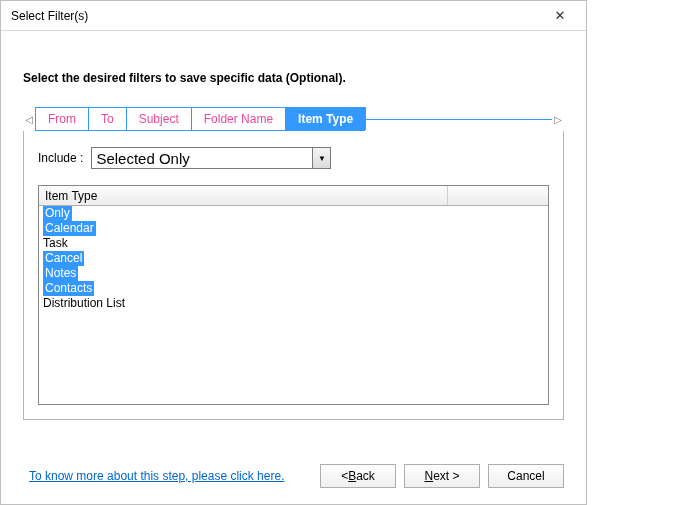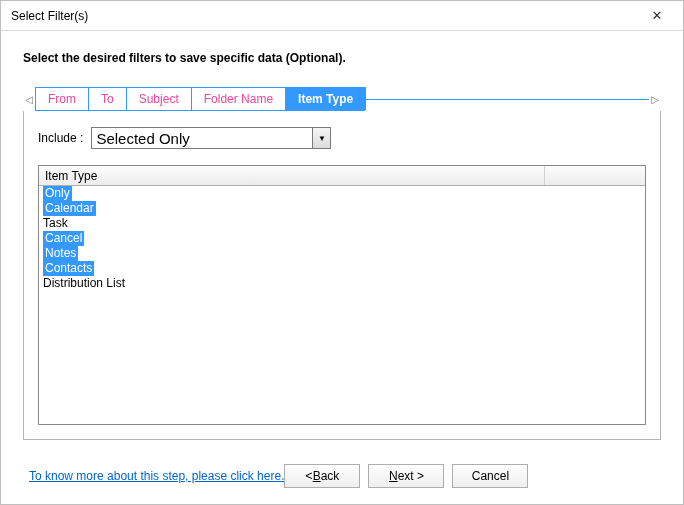--- a/index.html
+++ b/index.html
@@ -4,26 +4,27 @@
 <style>
   * { box-sizing: border-box; }
   body {
     margin: 0;
     font-family: "Segoe UI", Tahoma, sans-serif;
     font-size: 12px;
     background: #fff;
     color: #000;
   }
   .window {
-    width: 684px;
+    width: 587px;
     height: 505px;
     border: 1px solid #bfbfbf;
     display: flex;
     flex-direction: column;
     background: #fff;
+    gap: 20px;
   }
   .titlebar {
     height: 30px;
     display: flex;
     align-items: center;
     justify-content: space-between;
     padding: 0 6px 0 10px;
     border-bottom: 1px solid #d9d9d9;
   }
   .titlebar .title {
@@ -173,20 +174,21 @@
     display: inline-block;
   }
   .list-item.selected .txt {
     background: #3399ff;
     color: #fff;
     padding: 0 2px;
   }
   .footer {
     display: flex;
     align-items: center;
+    justify-content: space-between;
     padding: 14px 22px 16px 28px;
   }
   .help-link {
     color: #0066cc;
     text-decoration: underline;
     font-size: 12px;
     cursor: default;
   }
   .buttons {
     display: flex;

